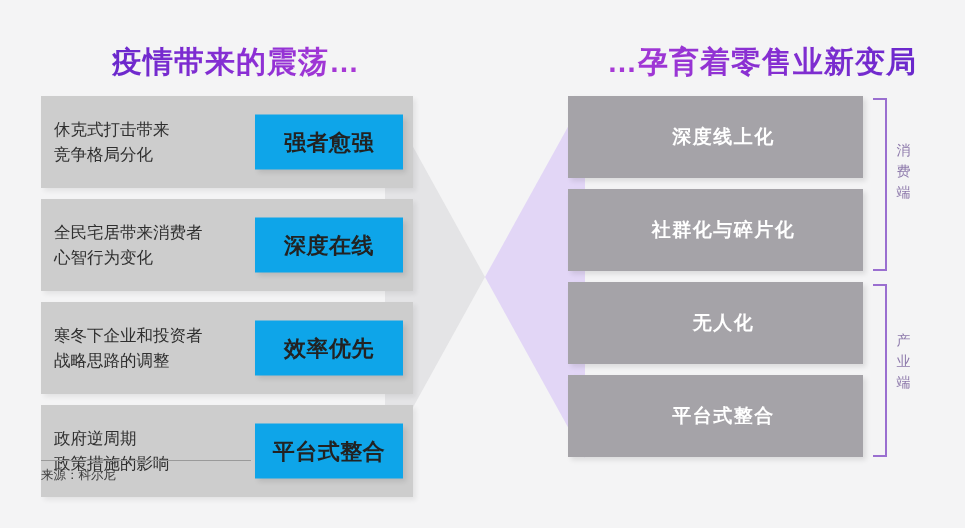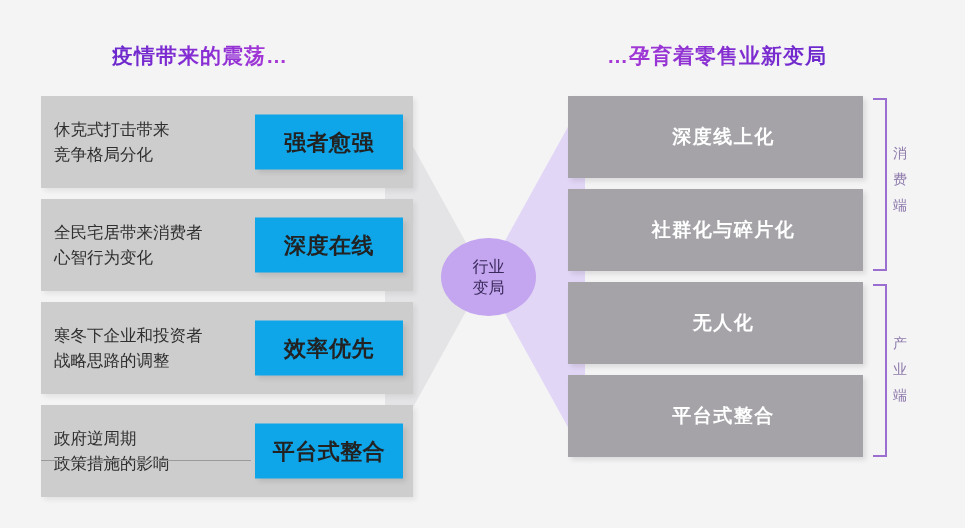--- a/index.html
+++ b/index.html
@@ -16,21 +16,21 @@
     width: 965px;
     height: 528px;
     background: #f4f4f5;
     overflow: hidden;
   }
 
   
   .title {
     position: absolute;
     top: 42px;
-    font-size: 21px;
+    font-size: 30px;
     font-weight: bold;
     letter-spacing: 1px;
     white-space: nowrap;
     background-clip: text;
     -webkit-background-clip: text;
     color: transparent;
     -webkit-text-fill-color: transparent;
   }
   #title-left {
     left: 112px;
@@ -162,23 +162,23 @@
     box-sizing: border-box;
   }
   #bracket-consumer { top: 98px; height: 173px; }
   #bracket-industry { top: 284px; height: 173px; }
 
   .bracket-label {
     position: absolute;
     left: 893px;
     width: 22px;
     font-size: 14px;
-    line-height: 26px;
+    line-height: 21px;
     color: #8d79ab;
-    text-align: left;
+    text-align: center;
     letter-spacing: 1px;
   }
   #label-consumer { top: 140px; }
   #label-industry { top: 330px; }
 </style>
 </head>
 <body>
 
 <div id="slide">
 
@@ -213,26 +213,23 @@
     <div class="left-row">
       <div class="row-text">政府逆周期
 政策措施的影响</div>
       <div class="tagbox">平台式整合</div>
     </div>
 
   </div>
 
   <div class="footer">
     <div class="rule"></div>
+    <div class="src">来源：科尔尼</div>
   </div>
 
-  <div class="hub">
-    <span>行业</span>
-    <span>变局</span>
-  </div>
 
   <div class="right-col">
     <div class="right-box">深度线上化</div>
     <div class="right-box">社群化与碎片化</div>
     <div class="right-box">无人化</div>
     <div class="right-box">平台式整合</div>
   </div>
 
   <div class="bracket" id="bracket-consumer"></div>
   <div class="bracket-label" id="label-consumer">消费端</div>

